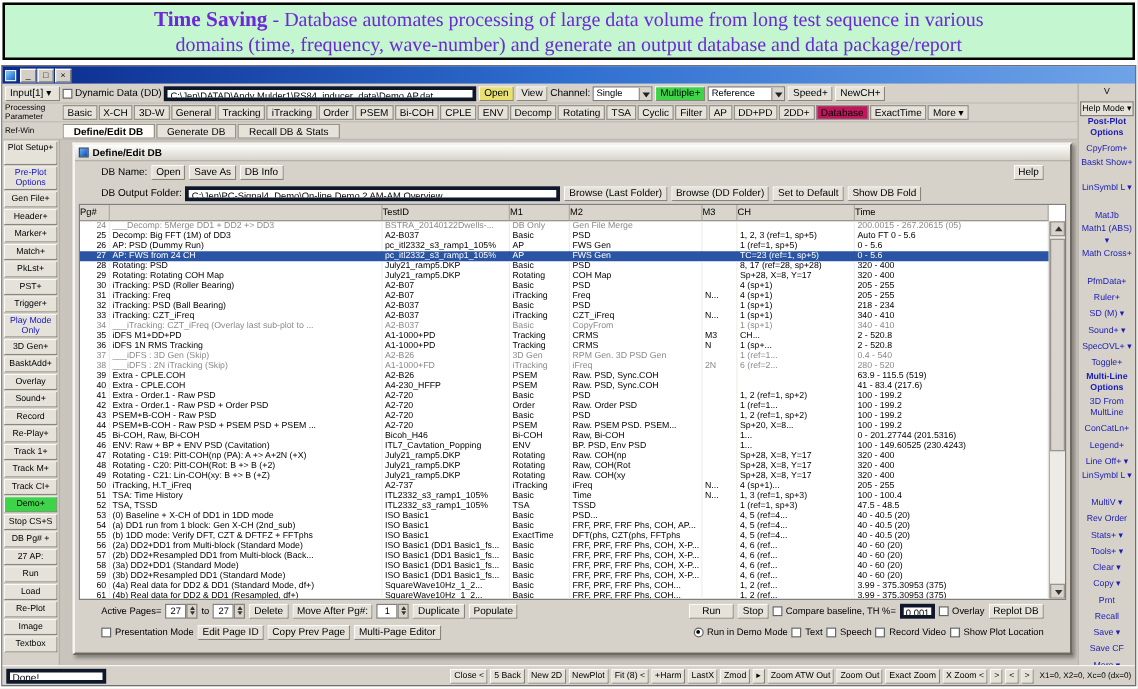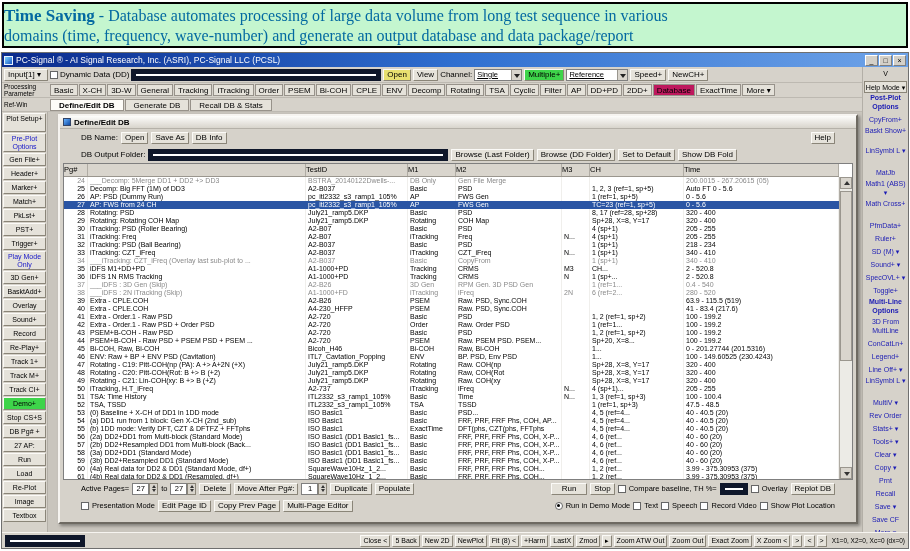--- a/index.html
+++ b/index.html
@@ -1,22 +1,22 @@
 <!DOCTYPE html>
 <html><head>
 <meta charset="utf-8">
 <style>
   * { box-sizing: border-box; margin: 0; padding: 0; }
   html,body { width:910px; height:551px; }
   body { position:relative; background:#ffffff; font-family:"Liberation Sans",sans-serif; overflow:hidden; }
 
   
   .banner { position:absolute; top:2px; left:2px; width:906px; height:46px;
-    background:#c4f6cf; border:2px solid #000; text-align:left;
-    font-family:"Liberation Serif",serif; font-size:16px; line-height:20px; padding-top:2px; color:#0369a1; }
+    background:#c4f6cf; border:2px solid #000; text-align:center;
+    font-family:"Liberation Serif",serif; font-size:16px; line-height:20px; padding-top:2px; color:#6d28d9; }
   .banner b { font-size:17px; }
 
   
   .window { position:absolute; top:52px; left:1px; width:908px; height:497px;
     background:#d6d2ca; border:1px solid #6f6f6f; }
   .titlebar { height:14px; background:linear-gradient(90deg,#0a2a8c,#2f6fd0,#6ea3e8);
     color:#fff; display:flex; align-items:center; gap:3px; padding:0 2px; }
   .app-icon { width:9px; height:9px; flex:none; background:linear-gradient(135deg,#7fd4ff,#1a57c4); border:1px solid #e8f2ff; }
   .wtitle { flex:1; font-size:8.5px; white-space:nowrap; overflow:hidden; }
   .winbtns { display:flex; gap:1px; flex:none; }
@@ -27,23 +27,23 @@
   .tb { display:flex; align-items:center; gap:2px; padding:1px 2px; margin-right:46px;
     border-bottom:1px solid #bdb9b1; background:#d6d2ca; }
   .tb1 { height:16px; } .tb2 { height:15px; } .tb3 { height:14px; }
   .tb-label { width:44px; flex:none; font-size:6.5px; line-height:7px; color:#000; }
   .lbl { font-size:8px; white-space:nowrap; }
   .btn { background:#e5e2da; border:1px solid #8a8578; border-top-color:#fbfaf7; border-left-color:#fbfaf7;
     border-radius:1px; font-size:8px; height:12px; line-height:10px; padding:0 3px;
     display:inline-flex; align-items:center; white-space:nowrap; font-family:inherit; color:#000; }
   .open-hl { background:#e8e070; }
   .chip-green { background:#3ed44a; }
-  .field { background:#fff; border:5px solid #0f172a; height:12px; font-size:7.5px; line-height:10px;
+  .field { background:#fff; border:3px solid #0f172a; height:12px; font-size:7.5px; line-height:10px;
     padding:0 2px; white-space:nowrap; overflow:hidden; display:inline-block; }
-  .combo { display:inline-flex; height:12px; background:#fff; border:1px solid #7f7f7f; overflow:hidden;text-decoration:underline; }
+  .combo { display:inline-flex; height:12px; background:#fff; border:1px solid #7f7f7f; overflow:hidden; }
   .combo .cval { flex:1; font-size:7.5px; line-height:10px; padding:0 2px; white-space:nowrap; overflow:hidden; }
   .carr { width:10px; flex:none; background:#d9d5cd; border-left:1px solid #9a968e; position:relative; }
   .carr::after { content:''; position:absolute; top:4px; left:2px;
     border-left:3px solid transparent; border-right:3px solid transparent; border-top:4px solid #222; }
   .cb { width:8px; height:8px; flex:none; border:1px solid #666; background:#fff; display:inline-block; }
   .radio { border-radius:50%; position:relative; }
   .radio.on::after { content:''; position:absolute; inset:1.5px; background:#000; border-radius:50%; }
   .ptabs { display:flex; gap:1px; flex:1; overflow:hidden; }
   .ptab { flex:none; font-size:8px; height:12px; line-height:11px; padding:0 3px;
     background:#e5e2da; border:1px solid #97928a; white-space:nowrap; }
@@ -121,21 +121,20 @@
 
 <div class="banner">
   <div><b>Time Saving</b><span> -  Database automates processing of large data volume from long test sequence in various</span></div>
   <div>domains (time, frequency, wave-number) and generate an output database and data package/report</div>
 </div>
 
 <div class="window">
 
   <div class="titlebar">
     <span class="app-icon"></span>
-    <span class="wtitle">PC-Signal ® - AI Signal Research, Inc. (ASRI), PC-Signal LLC (PCSL)</span>
     <span class="winbtns">
       <span class="wb">_</span>
       <span class="wb">□</span>
       <span class="wb">×</span>
     </span>
   </div>
 
   <div class="tb tb1">
     <button class="btn" style="width:44px">Input[1] ▾</button>
     <span class="cb"></span>

